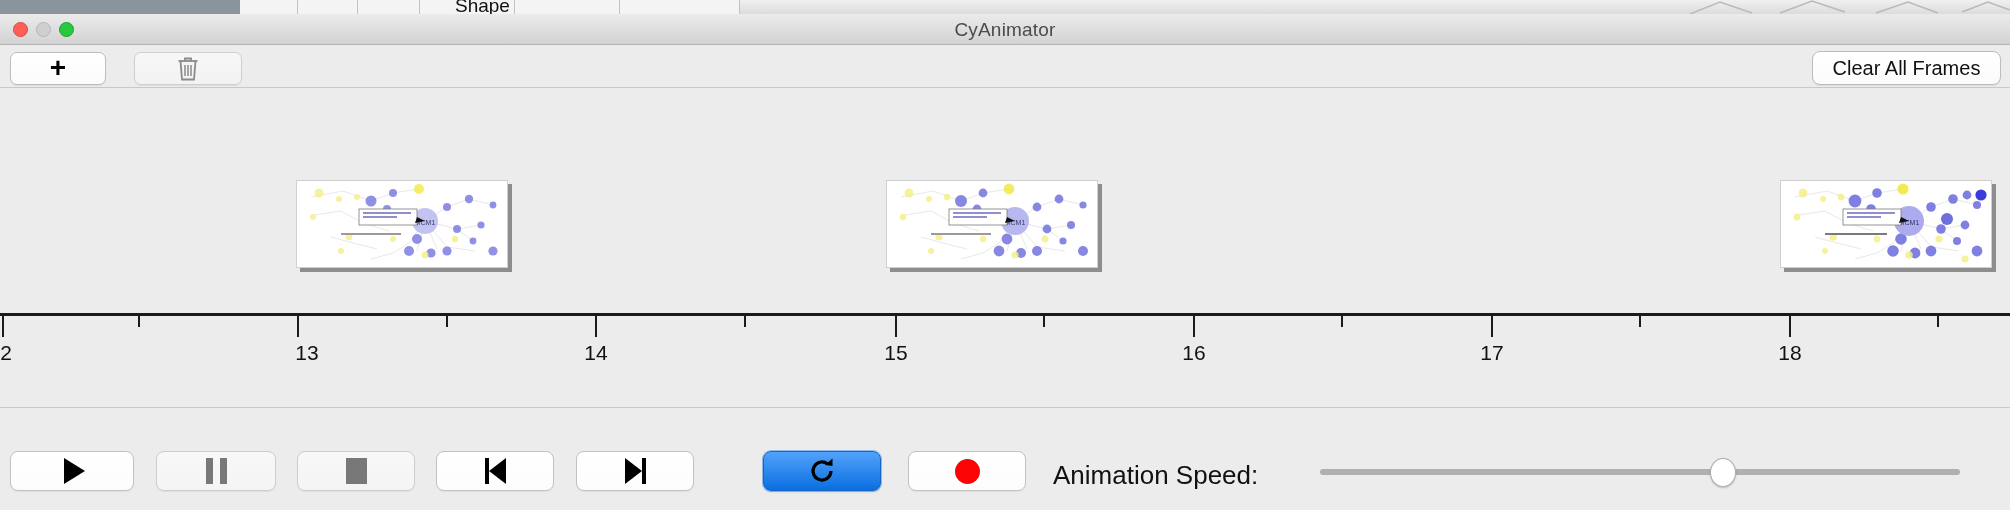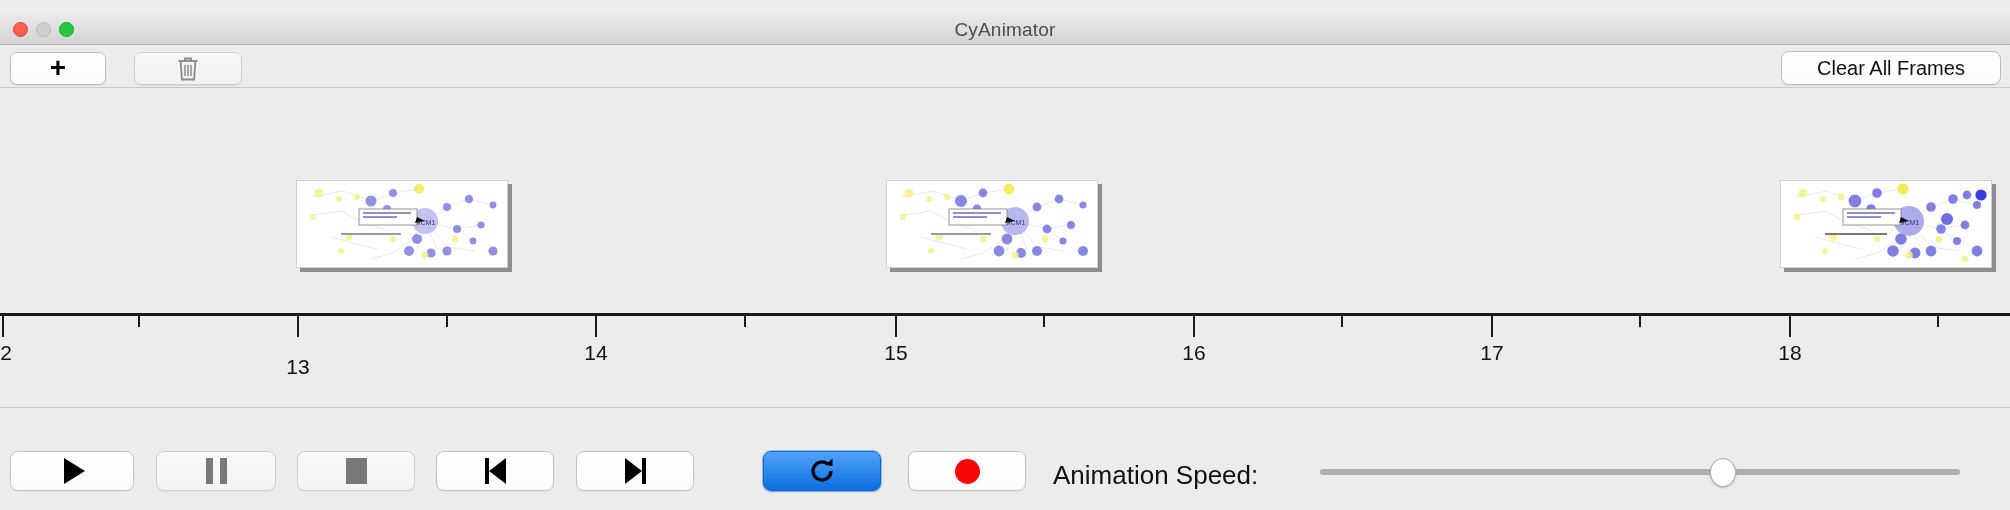--- a/index.html
+++ b/index.html
@@ -51,21 +51,21 @@
   .btn {
     position:absolute; border-radius: 7px; border: 1px solid #bdbdbd;
     background: linear-gradient(#ffffff, #fbfbfb);
     display: flex; align-items: center; justify-content: center;
     box-shadow: 0 1px 1px rgba(0,0,0,.07);
     cursor: pointer; user-select: none;
   }
   .btn.disabled { background: linear-gradient(#f7f7f7,#f2f2f2); border-color:#cfcfcf; }
   #add-btn   { left: 10px;  top: 7px; width: 96px;  height: 33px; }
   #del-btn   { left: 134px; top: 7px; width: 108px; height: 33px; }
-  #clear-btn { right: 9px;  top: 6px; width: 220px; height: 34px;
+  #clear-btn { right: 9px;  top: 6px; width: 189px; height: 34px;
                font-size: 20px; color: #111; border-radius:8px; }
   .plus-icon { font-size: 28px; font-weight: 800; line-height: 1; color:#000; margin-top:-2px; }
   .trash-icon svg { display:block; }
 
   
   .timeline {
     position:absolute; left:0; top:88px; width:2010px; height:320px;
     background:#ececec; border-bottom:1px solid #c9c9c9;
     overflow:hidden;
   }
@@ -149,20 +149,40 @@
     position:absolute; top:-11px; width:26px; height:29px;
     border-radius:50%; background:#fff; border:1px solid #adadad;
     box-shadow:0 1px 2px rgba(0,0,0,.2); cursor:pointer;
   }
 </style>
 </head>
 <body>
 
 <div id="app">
 
+  <div class="bg-strip">
+    <div class="bg-dark"></div>
+    <div class="bg-cell" style="left:240px;width:58px;"></div>
+    <div class="bg-cell" style="left:298px;width:60px;"></div>
+    <div class="bg-cell" style="left:358px;width:62px;"></div>
+    <div class="bg-cell" style="left:420px;width:95px;"></div>
+    <div class="bg-cell" style="left:515px;width:105px;"></div>
+    <div class="bg-cell" style="left:620px;width:120px;"></div>
+    <div class="bg-shape-txt">Shape</div>
+    <div class="bg-net">
+      <svg width="330" height="14" viewBox="0 0 330 14">
+        <g stroke="#b9b9b9" fill="none" stroke-width="1.4">
+          <path d="M10 14 L40 2 L72 13"></path>
+          <path d="M100 13 L132 1 L165 12"></path>
+          <path d="M196 13 L228 2 L258 13"></path>
+          <path d="M282 12 L308 2 L330 10"></path>
+        </g>
+      </svg>
+    </div>
+  </div>
 
   <div class="titlebar">
     <div class="win-title">CyAnimator</div>
     <div class="traffic">
       <div class="tl close"></div>
       <div class="tl min"></div>
       <div class="tl max"></div>
     </div>
   </div>
 
@@ -368,21 +388,21 @@
       <div class="tick major" style="left:895px;"></div>
       <div class="tick minor" style="left:1043px;"></div>
       <div class="tick major" style="left:1193px;"></div>
       <div class="tick minor" style="left:1341px;"></div>
       <div class="tick major" style="left:1491px;"></div>
       <div class="tick minor" style="left:1639px;"></div>
       <div class="tick major" style="left:1789px;"></div>
       <div class="tick minor" style="left:1937px;"></div>
 
       <div class="tick-label" style="left:6px;">2</div>
-      <div class="tick-label" style="left:298px;margin-top:14px;">13</div>
+      <div class="tick-label" style="left:307px;">13</div>
       <div class="tick-label" style="left:596px;">14</div>
       <div class="tick-label" style="left:896px;">15</div>
       <div class="tick-label" style="left:1194px;">16</div>
       <div class="tick-label" style="left:1492px;text-align:center;">17</div>
       <div class="tick-label" style="left:1790px;">18</div>
 
     </div>
 
   </div>
 

